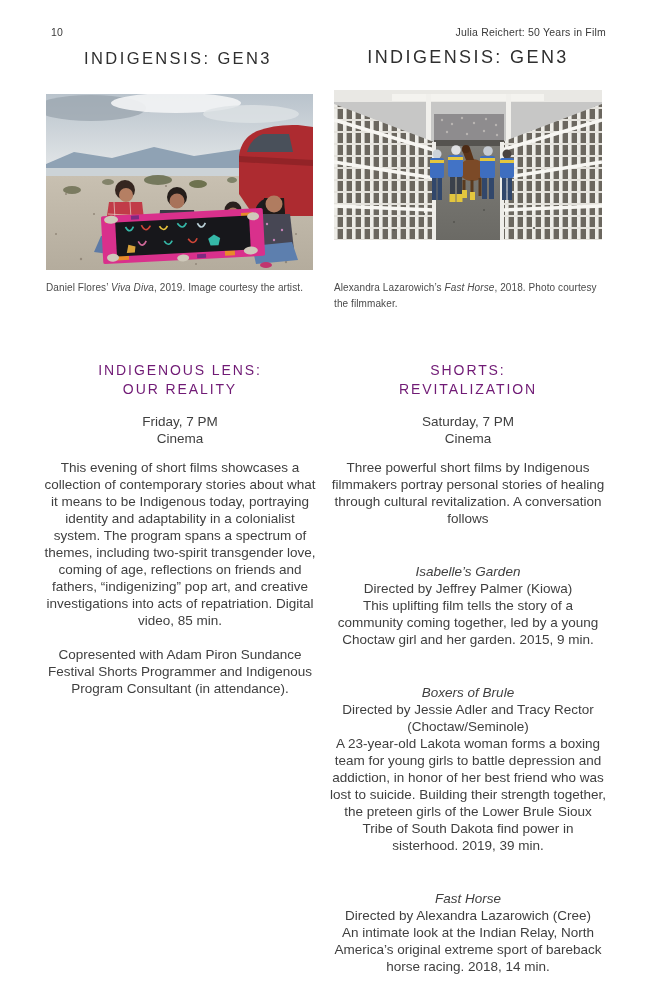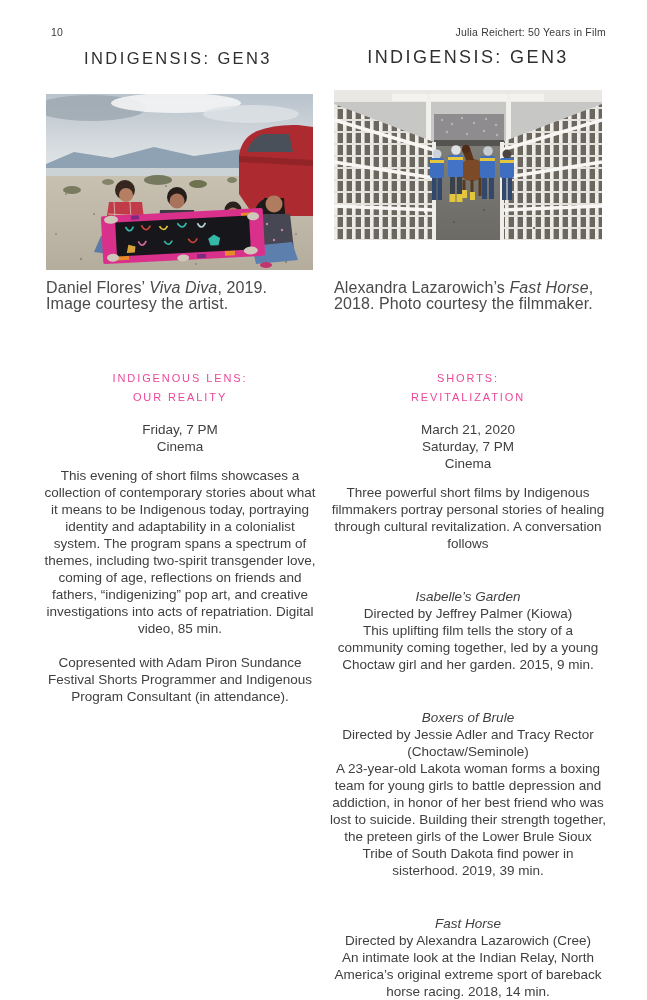--- a/index.html
+++ b/index.html
@@ -13,30 +13,30 @@
   .pagenum{left:51px;top:26px;}
   .running{right:41px;top:26px;text-align:center;}
   .col-heading{
     text-align:center;color:#2f2f2f;letter-spacing:2.4px;font-weight:500;
   }
   .head-l{left:43px;top:49px;width:270px;font-size:16.5px;}
   .head-r{left:331px;top:47px;width:274px;font-size:18px;}
   .photo{display:block;background:#ddd;}
   .photo-l{left:46px;top:94px;}
   .photo-r{left:334px;top:90px;}
-  .caption{font-size:16px;line-height:16px;color:#4a4a4a;letter-spacing:.1px;}
+  .caption{font-size:10px;line-height:16px;color:#4a4a4a;letter-spacing:.1px;}
   .cap-l{left:46px;top:280px;width:267px;}
   .cap-r{left:334px;top:280px;width:268px;}
   .caption .film-title-inline{font-style:italic;}
   .program{font-size:13.5px;line-height:17px;color:#3f3f3f;}
   .prog-l{left:43px;top:361px;width:274px;}
   .prog-r{left:329px;top:361px;width:278px;}
   .prog-title{
-    text-align:center;font-size:11px;line-height:19px;letter-spacing:1.9px;
-    color:#ec4899;font-weight:500;margin-top:8px;
+    text-align:center;font-size:14px;line-height:19px;letter-spacing:1.9px;
+    color:#701a75;font-weight:500;
   }
   .prog-date{text-align:center;margin-top:14px;}
   .prog-body{margin-top:12px;text-align:center;}
   .prog-body p{margin:0 0 17px 0;}
   .film{margin-bottom:17px;}
   .film-title{font-style:italic;margin-top:36px;}
 </style>
 </head>
 <body>
 
@@ -271,21 +271,20 @@
     <p>Copresented with Adam Piron Sundance Festival Shorts Programmer and Indigenous Program Consultant (in attendance).</p>
   </div>
 </div>
 
 <div class="abs program prog-r">
   <div class="prog-title">
     <div>SHORTS:</div>
     <div>REVITALIZATION</div>
   </div>
   <div class="prog-date">
-    <div>March 21, 2020</div>
     <div>Saturday, 7 PM</div>
     <div>Cinema</div>
   </div>
   <div class="prog-body">
     <p>Three powerful short films by Indigenous filmmakers portray personal stories of healing through cultural revitalization. A conversation follows</p>
     <div class="film">
       <div class="film-title">Isabelle’s Garden</div>
       <div>Directed by Jeffrey Palmer (Kiowa)</div>
       <div>This uplifting film tells the story of a community coming together, led by a young Choctaw girl and her garden. 2015, 9 min.</div>
     </div>

